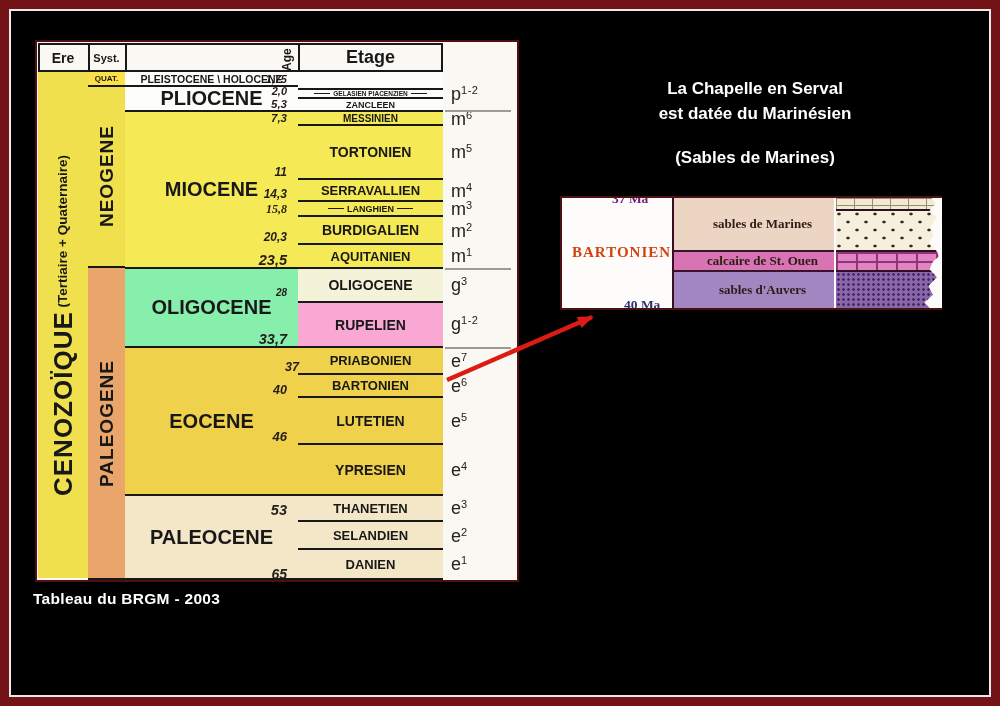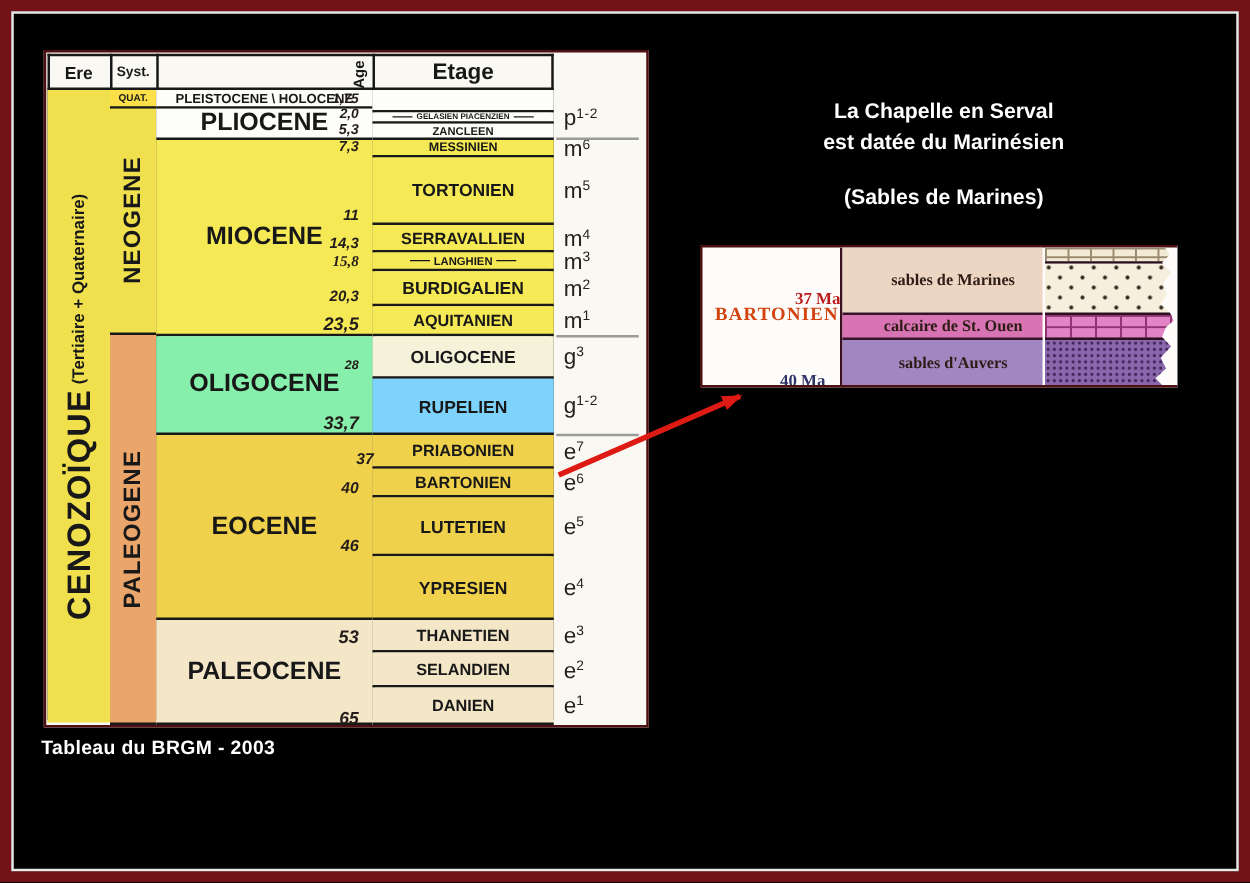--- a/index.html
+++ b/index.html
@@ -98,21 +98,21 @@
         <div class="cell" style="left: 261px; width: 145px; top: 30px; height: 18px; background: rgb(253, 253, 249); font-size: 9px;"></div>
         <div class="cell dashrow" style="left: 261px; width: 145px; top: 48px; height: 9px; background: rgb(253, 253, 249); font-size: 6.5px;">GELASIEN PIACENZIEN</div>
         <div class="cell" style="left: 261px; width: 145px; top: 57px; height: 13px; background: rgb(253, 253, 249); font-size: 9px;">ZANCLEEN</div>
         <div class="cell" style="left: 261px; width: 145px; top: 70px; height: 14px; background: rgb(245, 233, 85); font-size: 10px;">MESSINIEN</div>
         <div class="cell" style="left: 261px; width: 145px; top: 84px; height: 54px; background: rgb(245, 233, 85); font-size: 14px;">TORTONIEN</div>
         <div class="cell" style="left: 261px; width: 145px; top: 138px; height: 22px; background: rgb(245, 233, 85); font-size: 13px;">SERRAVALLIEN</div>
         <div class="cell dashrow" style="left: 261px; width: 145px; top: 160px; height: 15px; background: rgb(245, 233, 85); font-size: 9px;">LANGHIEN</div>
         <div class="cell" style="left: 261px; width: 145px; top: 175px; height: 28px; background: rgb(245, 233, 85); font-size: 14px;">BURDIGALIEN</div>
         <div class="cell" style="left: 261px; width: 145px; top: 203px; height: 24px; background: rgb(245, 233, 85); font-size: 13px;">AQUITANIEN</div>
         <div class="cell" style="left: 261px; width: 145px; top: 227px; height: 34px; background: rgb(245, 242, 218); font-size: 14px;">OLIGOCENE</div>
-        <div class="cell" style="left: 261px; width: 145px; top: 261px; height: 45px; background: #7dd3fc; font-size: 14px;">RUPELIEN</div>
+        <div class="cell" style="left: 261px; width: 145px; top: 261px; height: 45px; background: #f9a8d4; font-size: 14px;">RUPELIEN</div>
         <div class="cell" style="left: 261px; width: 145px; top: 306px; height: 27px; background: rgb(239, 209, 75); font-size: 13px;">PRIABONIEN</div>
         <div class="cell" style="left: 261px; width: 145px; top: 333px; height: 23px; background: rgb(239, 209, 75); font-size: 13px;">BARTONIEN</div>
         <div class="cell" style="left: 261px; width: 145px; top: 356px; height: 47px; background: rgb(239, 209, 75); font-size: 14px;">LUTETIEN</div>
         <div class="cell" style="left: 261px; width: 145px; top: 403px; height: 51px; background: rgb(239, 209, 75); font-size: 14px;">YPRESIEN</div>
         <div class="cell" style="left: 261px; width: 145px; top: 454px; height: 26px; background: rgb(243, 231, 200); font-size: 13px;">THANETIEN</div>
         <div class="cell" style="left: 261px; width: 145px; top: 480px; height: 28px; background: rgb(243, 231, 200); font-size: 13px;">SELANDIEN</div>
         <div class="cell" style="left: 261px; width: 145px; top: 508px; height: 30px; background: rgb(243, 231, 200); font-size: 13px;">DANIEN</div>
         <div class="agelabel" style="top: 32px; font-size: 11px;">1,75</div>
         <div class="agelabel" style="top: 44px; font-size: 11px;">2,0</div>
         <div class="agelabel" style="top: 56.5px; font-size: 11.5px;">5,3</div>
@@ -153,21 +153,21 @@
 
   <div class="caption">Tableau du BRGM - 2003</div>
 
   <div class="note">
     <div>La Chapelle en Serval</div>
     <div>est datée du Marinésien</div>
     <div class="sub">(Sables de Marines)</div>
   </div>
 
   <div id="inset">
-    <div class="ins-ma" style="left: 74px; top: -7px; color: #b91c1c; margin-top: 40px;">37 Ma</div>
+    <div class="ins-ma" style="left: 50px; top: -7px; color: #701a75;">37 Ma</div>
     <div class="ins-stage" style="color: rgb(210, 67, 15);">BARTONIEN</div>
     <div class="ins-ma" style="left: 62px; top: 99px; color: rgb(46, 52, 104);">40 Ma</div>
     <div class="ins-divider"></div>
     <div id="inset-layers">
         <div class="lay" style="top: 0px; height: 54px; background: rgb(237, 213, 195);">sables de Marines</div>
         <div class="lay" style="top: 54px; height: 20px; background: rgb(216, 115, 180);">calcaire de St. Ouen</div>
         <div class="lay" style="top: 74px; height: 36px; background: rgb(161, 134, 194); border-bottom: none;">sables d'Auvers</div>
       </div>
     <div id="inset-litho">
         <div class="band litho-brickcream" style="top: 0px; height: 13px;"></div>

